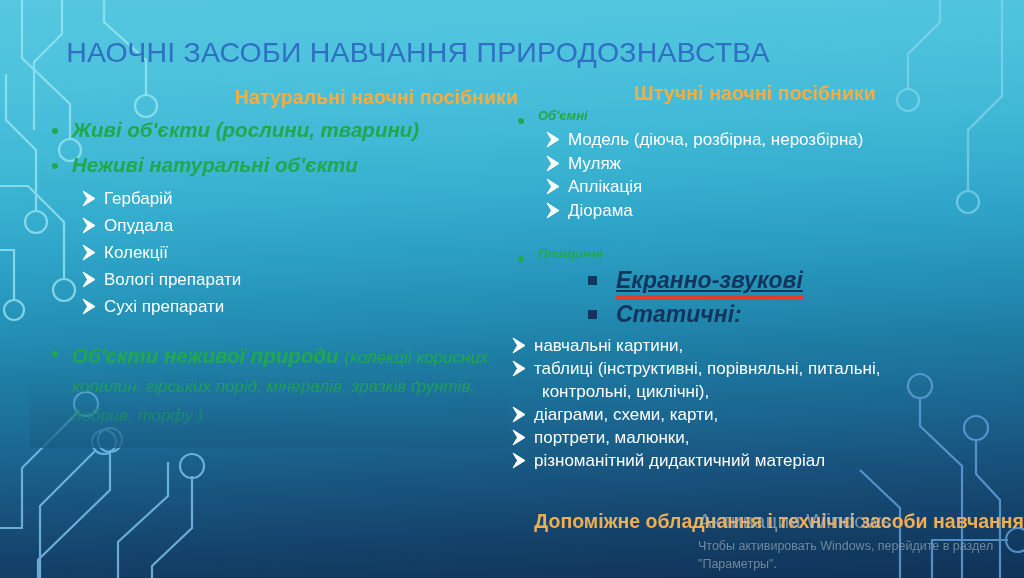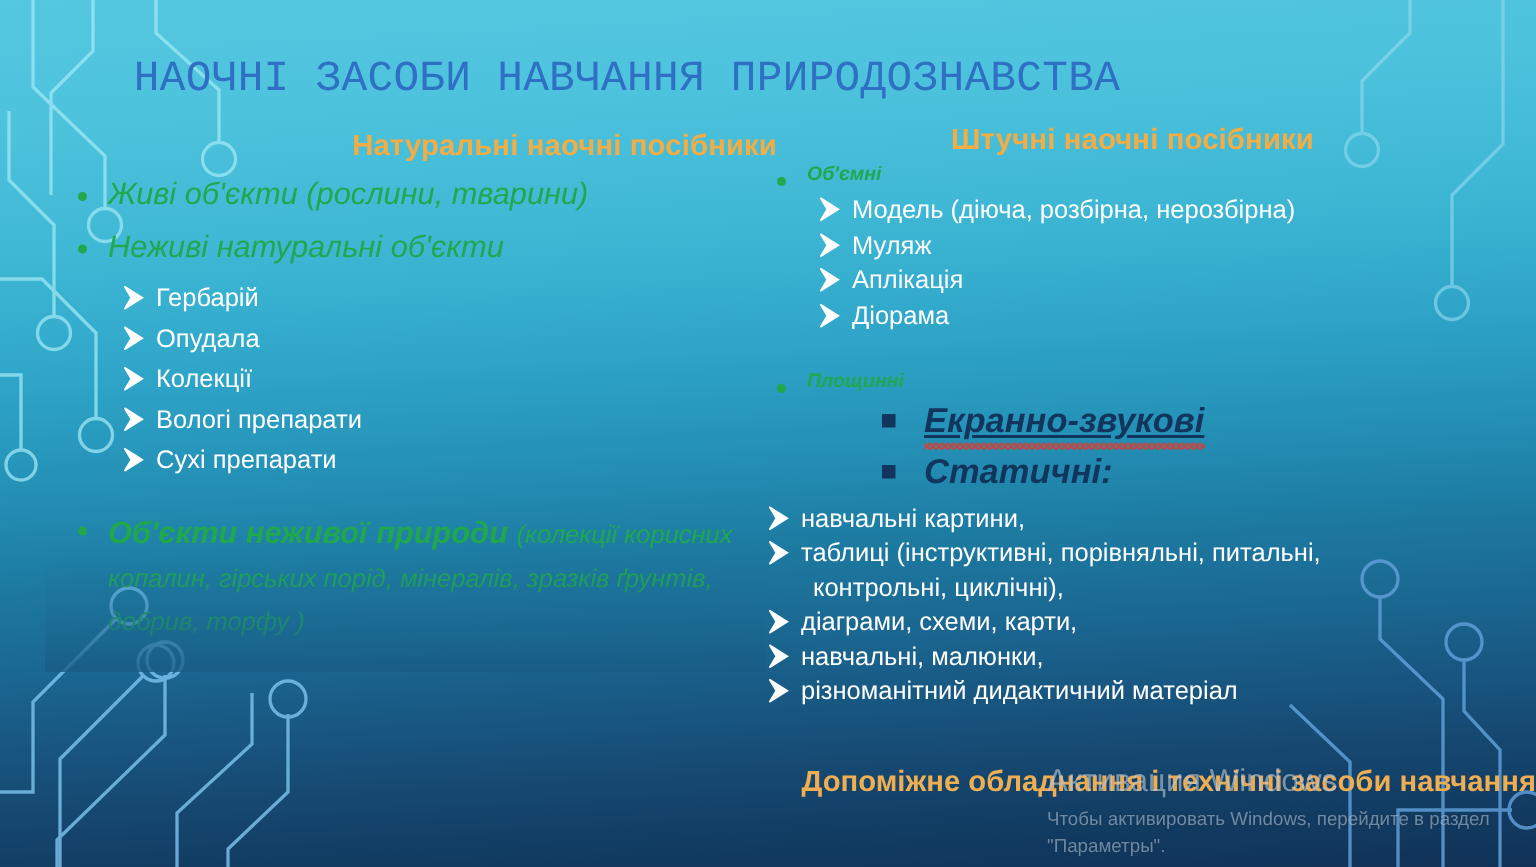--- a/index.html
+++ b/index.html
@@ -22,35 +22,35 @@
         #133f66 91%,
         #103256 100%);
   }
   #circuits{position:absolute;inset:0;width:1024px;height:578px;pointer-events:none;}
 
   
   .title{
     position:absolute;left:0;top:36px;width:836px;text-align:center;
     font-size:28.5px;font-weight:400;letter-spacing:.2px;
     color:#2f6fc4;
-    font-family:Liberation Mono, monospace;
+    font-family:Liberation Sans, sans-serif;
   }
   .colhead{
     position:absolute;text-align:center;font-weight:bold;font-size:19.5px;
     color:#f3ad45;letter-spacing:.1px;
   }
   .colhead.left{left:18px;top:86px;width:500px;text-align:right;}
   .colhead.right{left:515px;top:82px;width:480px;}
 
   .leftcol{position:absolute;left:42px;top:118px;width:470px;}
   .rightcol{position:absolute;left:508px;top:108px;width:480px;}
 
   .l1{
     position:relative;padding-left:30px;margin-bottom:11px;
-    font-size:20.5px;font-style:italic;font-weight:normal;color:#21a84d;
+    font-size:20.5px;font-style:italic;font-weight:bold;color:#21a84d;
     line-height:1.18;
   }
   .l1::before{
     content:"";position:absolute;left:10px;top:10px;
     width:6px;height:6px;border-radius:50%;background:#21a84d;
   }
   .l2{
     position:relative;padding-left:62px;margin-bottom:4px;
     font-size:17px;color:#ffffff;line-height:1.35;
   }
@@ -303,21 +303,21 @@
     <div class="flat">
       <svg class="arrow" viewBox="0 0 16 17">
           <path d="M1 1 L13 8.5 L1 16 L5.5 8.5 Z" fill="#ffffff" stroke="#ffffff" stroke-width="1"></path>
         </svg>
       <span>діаграми, схеми, карти,</span>
     </div>
     <div class="flat">
       <svg class="arrow" viewBox="0 0 16 17">
           <path d="M1 1 L13 8.5 L1 16 L5.5 8.5 Z" fill="#ffffff" stroke="#ffffff" stroke-width="1"></path>
         </svg>
-      <span>навчальні, малюнки,</span>
+      <span>портрети, малюнки,</span>
     </div>
     <div class="flat">
       <svg class="arrow" viewBox="0 0 16 17">
           <path d="M1 1 L13 8.5 L1 16 L5.5 8.5 Z" fill="#ffffff" stroke="#ffffff" stroke-width="1"></path>
         </svg>
       <span>різноманітний дидактичний матеріал</span>
     </div>
   </div>
 
   <div class="bottomhead">Допоміжне обладнання і технічні засоби навчання</div>

